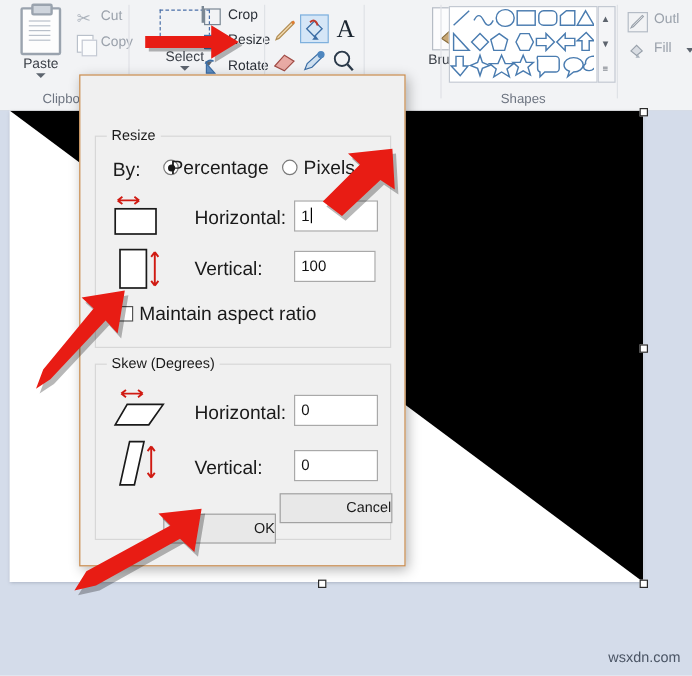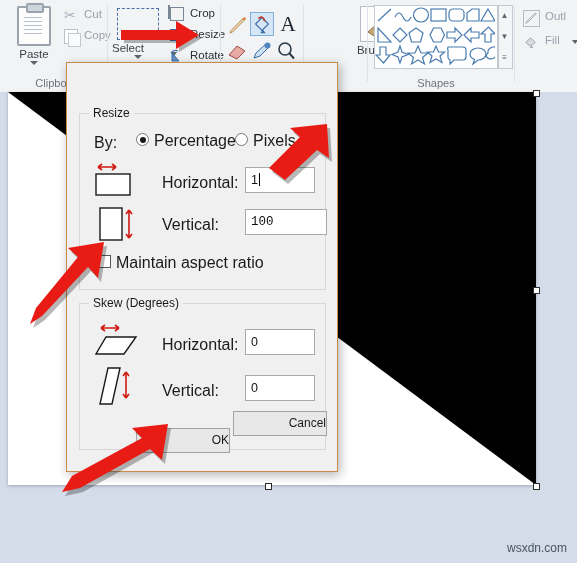--- a/index.html
+++ b/index.html
@@ -39,21 +39,21 @@
     border-left:4px solid transparent;border-right:4px solid transparent;border-top:4px solid #5d646e;}
   #cut-btn{position:absolute;left:62px;top:6px;width:44px;height:20px;}
   #copy-btn{position:absolute;left:62px;top:27px;width:44px;height:20px;}
   .mini-row{font-size:11.5px;color:#9aa1ab;}
   .mini-row .lbl{position:absolute;left:22px;top:2px;}
   .ico-scissors{position:absolute;left:2px;top:1px;width:16px;height:16px;color:#aab1bb;font-size:14px;line-height:16px;}
   .ico-copy{position:absolute;left:2px;top:2px;width:12px;height:13px;border:1.5px solid #b9c0ca;background:#fff;}
   .ico-copy::after{content:"";position:absolute;left:3px;top:3px;width:11px;height:12px;border:1.5px solid #c3c9d2;background:#fafbfc;}
   
   #grp-image{left:110px;width:110px;}
-  #select-btn{position:absolute;left:2px;top:4px;width:52px;height:68px;}
+  #select-btn{position:absolute;left:18px;top:4px;width:52px;height:68px;text-align:center;}
   .sel-ico{width:40px;height:30px;margin:4px auto 0;border:1.5px dashed #4a6fa8;background:transparent;}
   #crop-btn{position:absolute;left:58px;top:5px;width:52px;height:20px;}
   #resize-btn{position:absolute;left:58px;top:26px;width:52px;height:20px;}
   #rotate-btn{position:absolute;left:58px;top:47px;width:56px;height:20px;}
   .ico-crop{position:absolute;left:2px;top:2px;width:12px;height:12px;border:1.5px solid #7a8794;}
   .ico-crop::before{content:"";position:absolute;left:-3px;top:-3px;width:1.5px;height:14px;background:#7a8794;}
   .ico-resize{position:absolute;left:2px;top:3px;width:11px;height:10px;border:1.5px solid #3c6ea5;background:#fff;}
   .ico-resize::after{content:"";position:absolute;left:0;bottom:-1px;width:11px;height:2px;background:#3c6ea5;}
   .ico-rotate{position:absolute;left:1px;top:2px;width:14px;height:14px;}
   .lbl-dark{color:#2b3038;}
@@ -300,42 +300,42 @@
 </div>
 
 <div id="dialog">
 
   <div class="fieldset" id="fs-resize">
     <div class="fs-legend">Resize</div>
 
     <div class="lblrow" style="left:14px;top:20px;">By:</div>
 
     <div class="radio on" style="left:56px;top:19px;"></div>
-    <div class="lblrow" style="left:74px;top:18px;">Percentage</div>
+    <div class="lblrow" style="left:62px;top:18px;">Percentage</div>
 
     <div class="radio" style="left:155px;top:19px;"></div>
     <div class="lblrow" style="left:173px;top:18px;">Pixels</div>
 
     <div class="icoframe" style="left:14px;top:47px;">
       <svg width="42" height="36" viewBox="0 0 42 36">
         <path d="M4 6 L22 6 M4 6 L8 3 M4 6 L8 9 M22 6 L18 3 M22 6 L18 9" stroke="#d01a12" stroke-width="1.6" fill="none"></path>
         <rect x="2" y="13" width="34" height="21" fill="#fff" stroke="#1a1a1a" stroke-width="1.4"></rect>
       </svg>
     </div>
     <div class="lblrow" style="left:82px;top:60px;">Horizontal:</div>
     <div class="txtbox" style="left:165px;top:53px;width:70px;"><span>1</span><span class="cursorbar"></span></div>
 
     <div class="icoframe" style="left:18px;top:90px;">
       <svg width="42" height="40" viewBox="0 0 42 40">
         <rect x="2" y="4" width="22" height="32" fill="#fff" stroke="#1a1a1a" stroke-width="1.4"></rect>
         <path d="M31 6 L31 34 M31 6 L28 10 M31 6 L34 10 M31 34 L28 30 M31 34 L34 30" stroke="#d01a12" stroke-width="1.6" fill="none"></path>
       </svg>
     </div>
     <div class="lblrow" style="left:82px;top:102px;">Vertical:</div>
-    <div class="txtbox" style="left:165px;top:95px;width:82px;font-family:Liberation Mono, monospace;"><span>100</span></div>
+    <div class="txtbox" style="left:165px;top:95px;width:68px;"><span>100</span></div>
 
     <div class="checkbox" style="left:18px;top:141px;"></div>
     <div class="lblrow" style="left:36px;top:140px;">Maintain aspect ratio</div>
   </div>
 
   <div class="fieldset" id="fs-skew">
     <div class="fs-legend">Skew (Degrees)</div>
 
     <div class="icoframe" style="left:14px;top:16px;">
       <svg width="48" height="44" viewBox="0 0 48 44">

